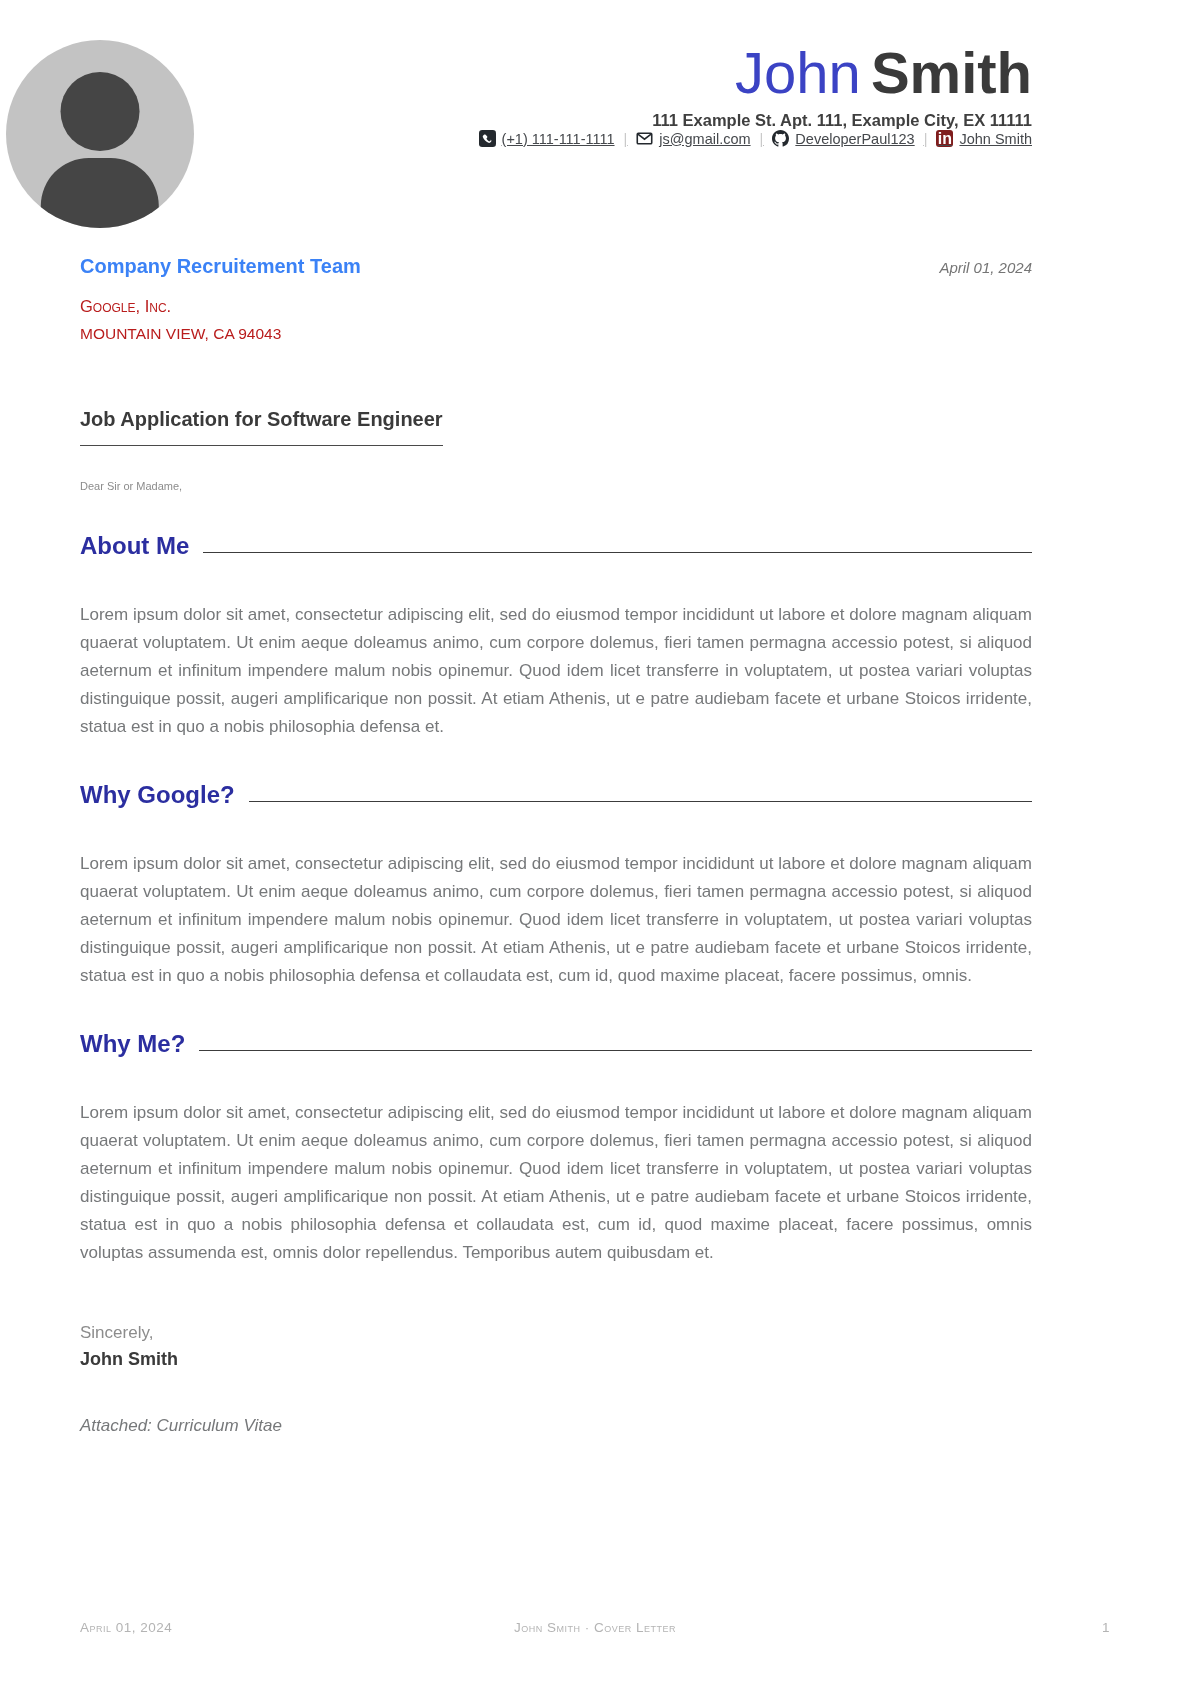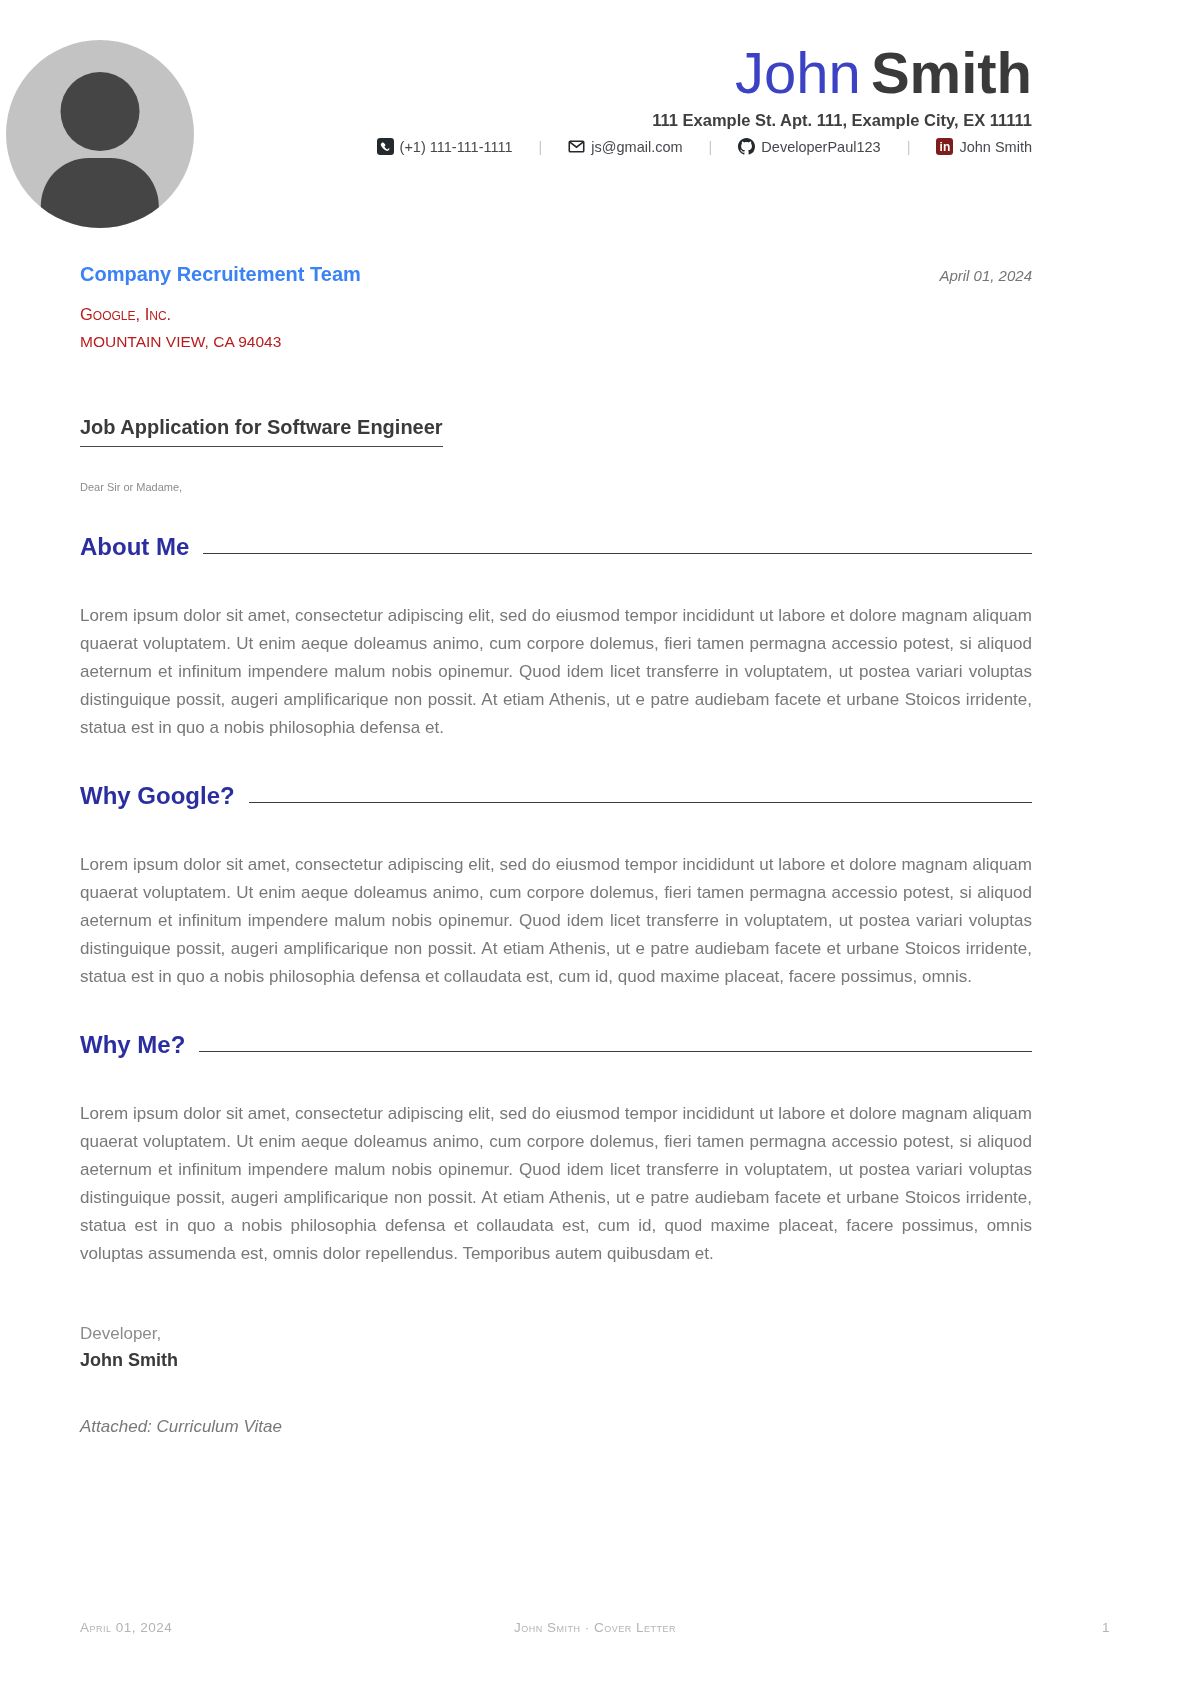--- a/index.html
+++ b/index.html
@@ -27,44 +27,44 @@
   .header { padding-top:42px; text-align:right; }
   .name { font-size:58px; line-height:62px; letter-spacing:0px; }
   .name .first { color:var(--name_accent,#3b43c4); font-weight:400; }
   .name .last  { color:#3a3a3a; font-weight:700; margin-left:10px; }
   .tagline {
     margin-top:12px; font-variant:small-caps; letter-spacing:.5px;
     color:var(--tagline,#3a46c8); font-size:18px; font-weight:400;
   }
   .address { margin-top:7px; font-weight:700; color:#3f3f3f; font-size:16.5px; }
   .contacts {
-    margin-top:8px; display:flex; justify-content:flex-end; align-items:center;
-    gap:26px; font-size:14.5px; color:#45484c;
+    display:flex; justify-content:flex-end; align-items:center;
+    gap:9px; font-size:14.5px; color:#45484c;text-decoration:underline;
   }
   .contact { display:inline-flex; align-items:center; gap:6px; }
   .sep { color:#c9c9c9; }
   .badge {
     display:inline-flex; align-items:center; justify-content:center;
     width:17px; height:17px; border-radius:3px; background:#7f1d1d;
-    color:#fff; font-size:12px; font-weight:700;
+    color:#fff; font-size:16px; font-weight:700;
   }
   .svgicon { display:inline-block; vertical-align:middle; }
 
   
   .recruiter-row { margin-top:108px; display:flex; justify-content:space-between; align-items:baseline; }
   .recruiter { font-size:20px; font-weight:700; color:#3b82f6; }
   .date { font-size:15px; font-style:italic; color:#757575; }
   .org-block { margin-top:14px; font-size:15.5px; color:#b91c1c; line-height:28px; }
   .org-name { font-variant:small-caps; font-size:16.5px; }
 
   
   .subject-wrap { margin-top:60px; }
   .subject {
     display:inline-block; font-size:20px; font-weight:700; color:#3a3a3a;
-    padding-bottom:7px; border-bottom:1.5px solid #4a4a4a;
+    padding-bottom:14px; border-bottom:1.5px solid #4a4a4a;
   }
   .salutation { margin-top:34px; font-size:11px; color:#8c8c8c; }
 
   .section { margin-top:40px; display:flex; align-items:flex-end; }
   .section-title { font-size:24px; font-weight:700; color:var(--accent,#2b2ea0); white-space:nowrap; }
   .section-rule { flex:1; border-bottom:1.6px solid #3c3c3c; margin-left:14px; margin-bottom:7px; }
   .para {
     margin-top:41px; font-size:17px; line-height:28px; color:#76787a;
     text-align:justify;
   }
@@ -157,21 +157,21 @@
       <span class="section-rule"></span>
     </div>
     <p class="para">Lorem ipsum dolor sit amet, consectetur adipiscing elit, sed do eiusmod tempor incididunt ut labore et dolore magnam aliquam quaerat voluptatem. Ut enim aeque doleamus animo, cum corpore dolemus, fieri tamen permagna accessio potest, si aliquod aeternum et infinitum impendere malum nobis opinemur. Quod idem licet transferre in voluptatem, ut postea variari voluptas distinguique possit, augeri amplificarique non possit. At etiam Athenis, ut e patre audiebam facete et urbane Stoicos irridente, statua est in quo a nobis philosophia defensa et collaudata est, cum id, quod maxime placeat, facere possimus, omnis.</p>
 
     <div class="section">
       <span class="section-title">Why Me?</span>
       <span class="section-rule"></span>
     </div>
     <p class="para">Lorem ipsum dolor sit amet, consectetur adipiscing elit, sed do eiusmod tempor incididunt ut labore et dolore magnam aliquam quaerat voluptatem. Ut enim aeque doleamus animo, cum corpore dolemus, fieri tamen permagna accessio potest, si aliquod aeternum et infinitum impendere malum nobis opinemur. Quod idem licet transferre in voluptatem, ut postea variari voluptas distinguique possit, augeri amplificarique non possit. At etiam Athenis, ut e patre audiebam facete et urbane Stoicos irridente, statua est in quo a nobis philosophia defensa et collaudata est, cum id, quod maxime placeat, facere possimus, omnis voluptas assumenda est, omnis dolor repellendus. Temporibus autem quibusdam et.</p>
 
-    <div class="closing">Developer,</div>
+    <div class="closing">Sincerely,</div>
     <div class="signature">John Smith</div>
     <div class="attachment">Attached: Curriculum Vitae</div>
 
   </div>
 
   <div class="footer">
     <span class="fl">April 01, 2024</span>
     <span class="fc">John Smith · Cover Letter</span>
     <span class="fr">1</span>
   </div>

